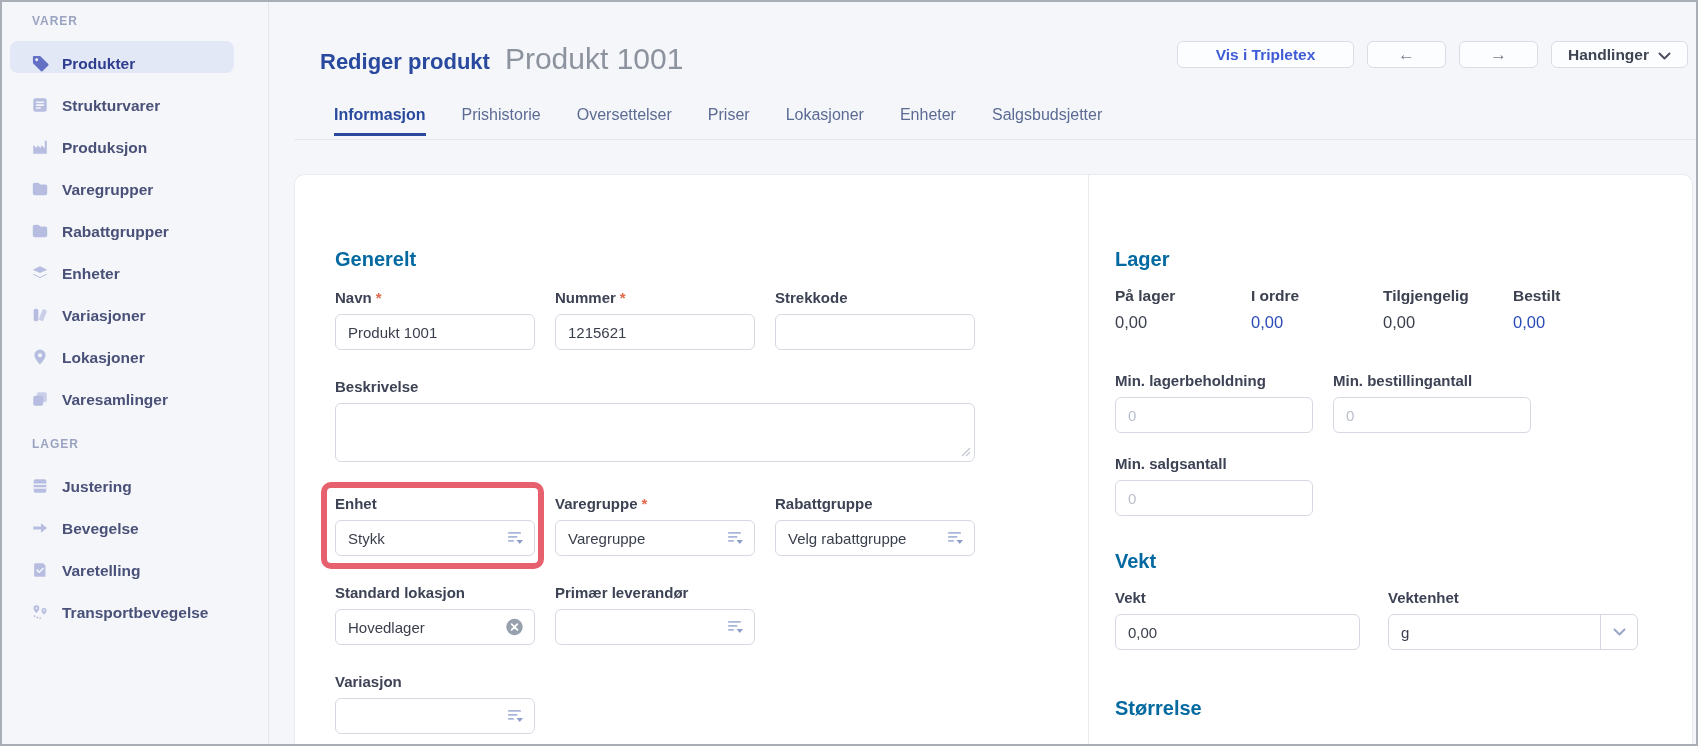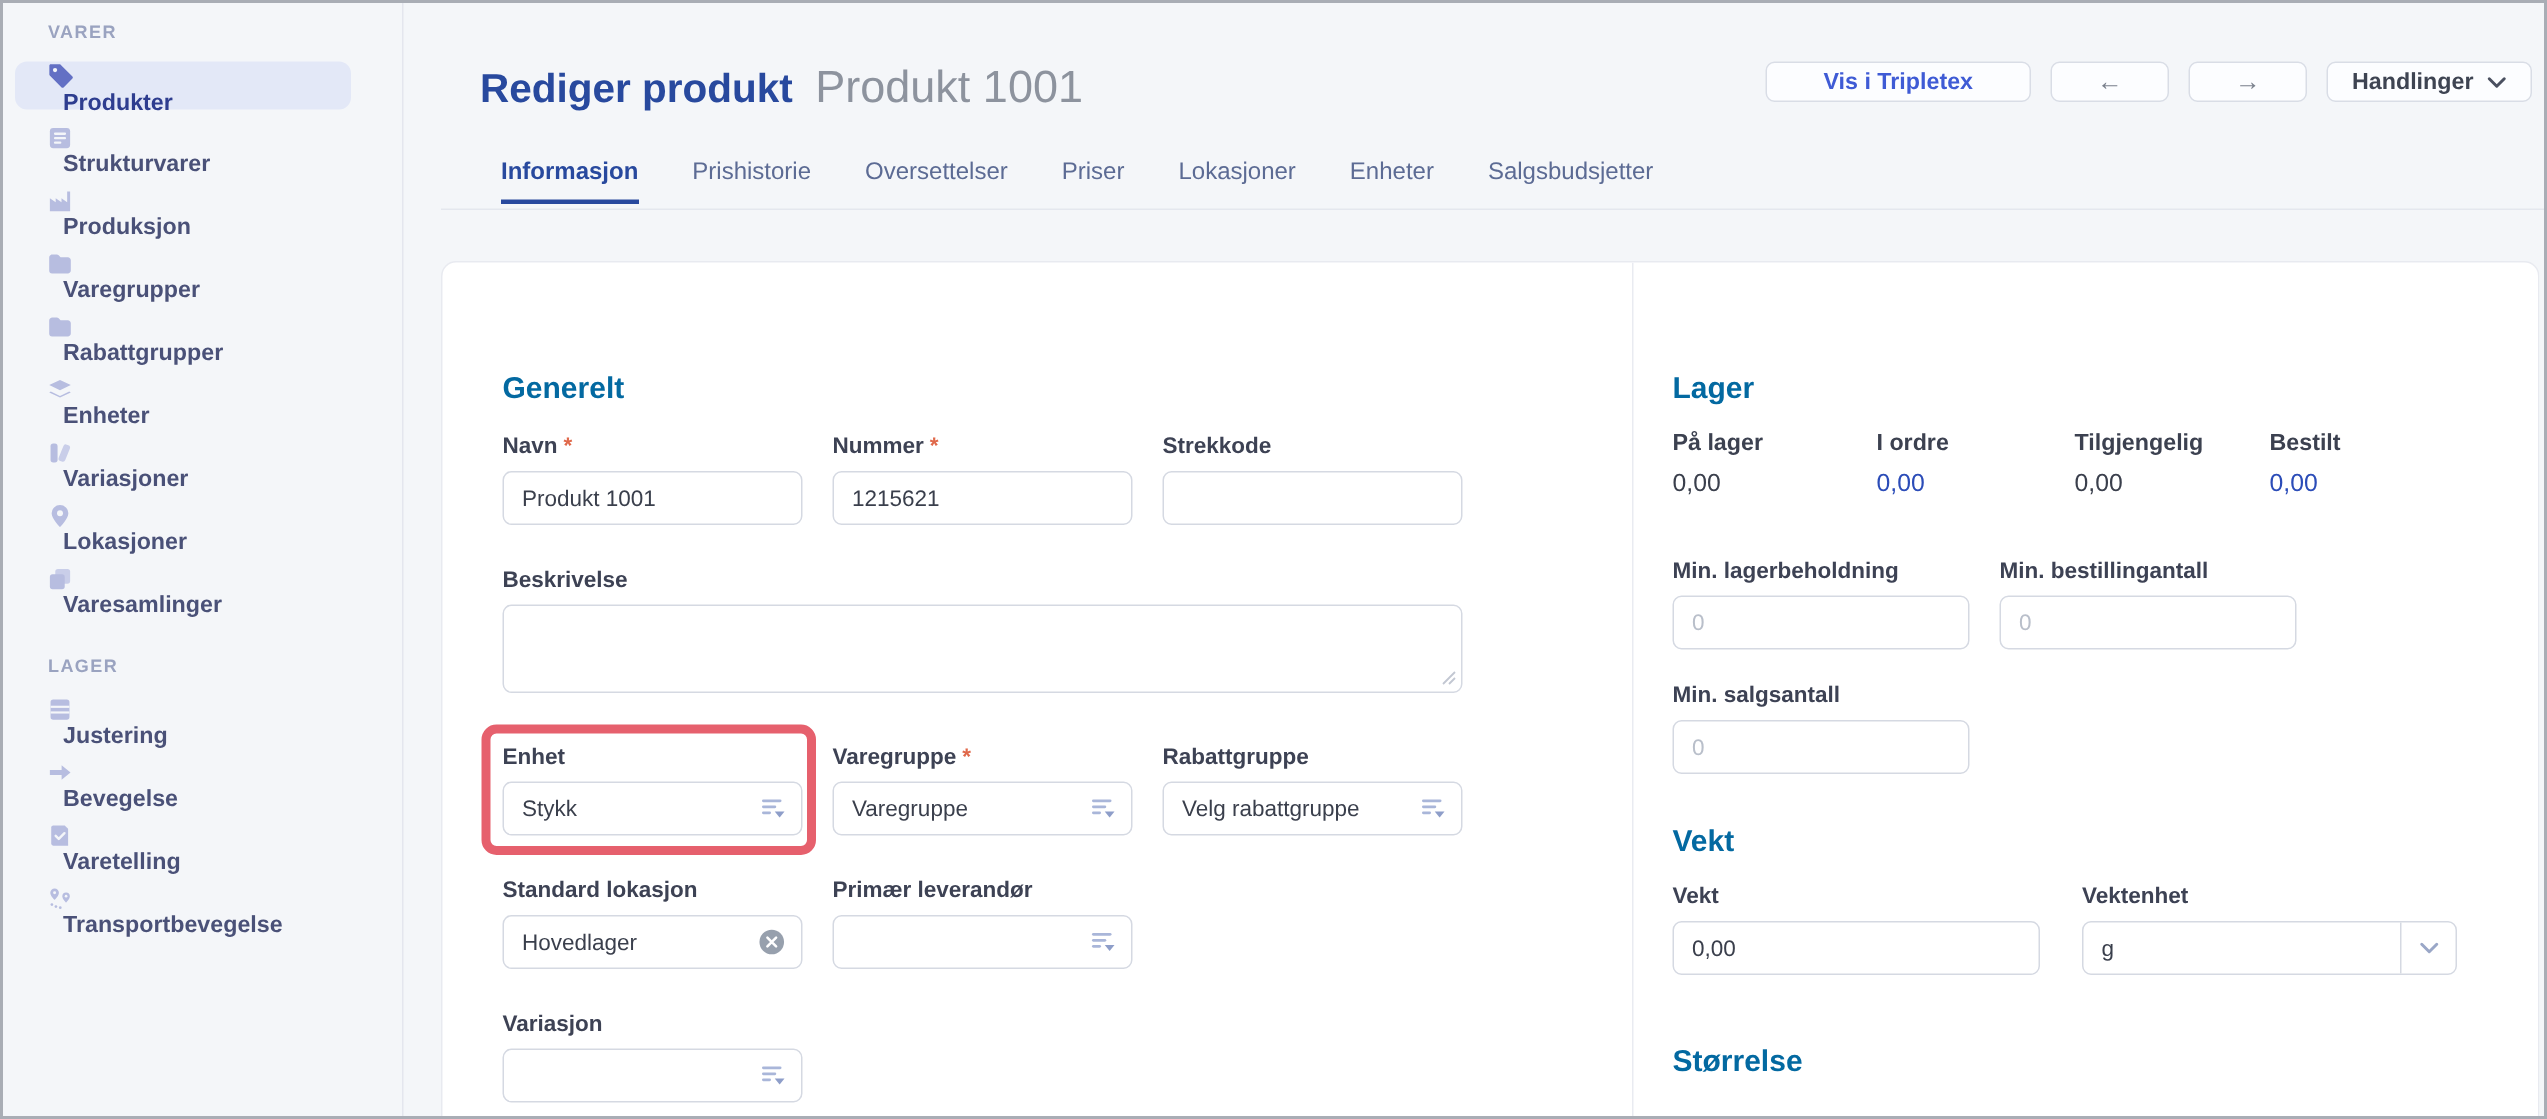--- a/index.html
+++ b/index.html
@@ -9,30 +9,30 @@
             border:2px solid #a9adb5; overflow:hidden; }
 
   
   .sidebar { position:absolute; left:0; top:0; bottom:0; width:267px;
              background:#f4f6f9; border-right:1px solid #e4e6ee; padding-top:12px; }
   .side-section-label { padding-left:30px; font-size:12px; font-weight:700;
              letter-spacing:.08em; color:#9aa3c0; height:15px; line-height:15px;
              margin-bottom:12px; }
   .side-gap { height:18px; }
   .nav-item { height:32px; margin:0 34px 10px 8px; border-radius:8px;
-              display:flex; align-items:flex-start; padding-left:20px; cursor:pointer;flex-direction:column; }
+              display:flex; align-items:flex-end; padding-left:20px; cursor:pointer; }
   .nav-item.active { background:#e3e8f7; }
   .nav-icon { width:20px; height:20px; display:flex; align-items:center; justify-content:center; }
   .nav-icon svg { display:block; }
   .nav-label { margin-left:12px; font-size:15.5px; font-weight:600; color:#4a5178; }
   .nav-item.active .nav-label { color:#2e3d8f; }
 
   
   .page-title-row { position:absolute; left:318px; top:40px; display:flex; align-items:baseline; }
-  .page-title { font-size:27px; font-weight:700; color:#28499e; line-height:34px; }
+  .page-title { font-size:22px; font-weight:700; color:#28499e; line-height:34px; }
   .page-subtitle { font-size:30px; font-weight:400; color:#8d939e; margin-left:15px; line-height:34px; }
 
   .toolbar { position:absolute; top:39px; right:8px; display:flex; gap:13px; }
   .btn { height:27px; background:#fcfdff; border:1px solid #d9dde6; border-radius:6px;
          display:flex; align-items:center; justify-content:center; cursor:pointer;
          font-size:15.5px; }
   .btn-tripletex { width:177px; color:#3f5bd5; font-weight:700; }
   .btn-arrow { width:79px; color:#7a818d; font-size:17px; }
   .btn-actions { width:137px; color:#3e4452; font-weight:700; gap:9px; }
 

